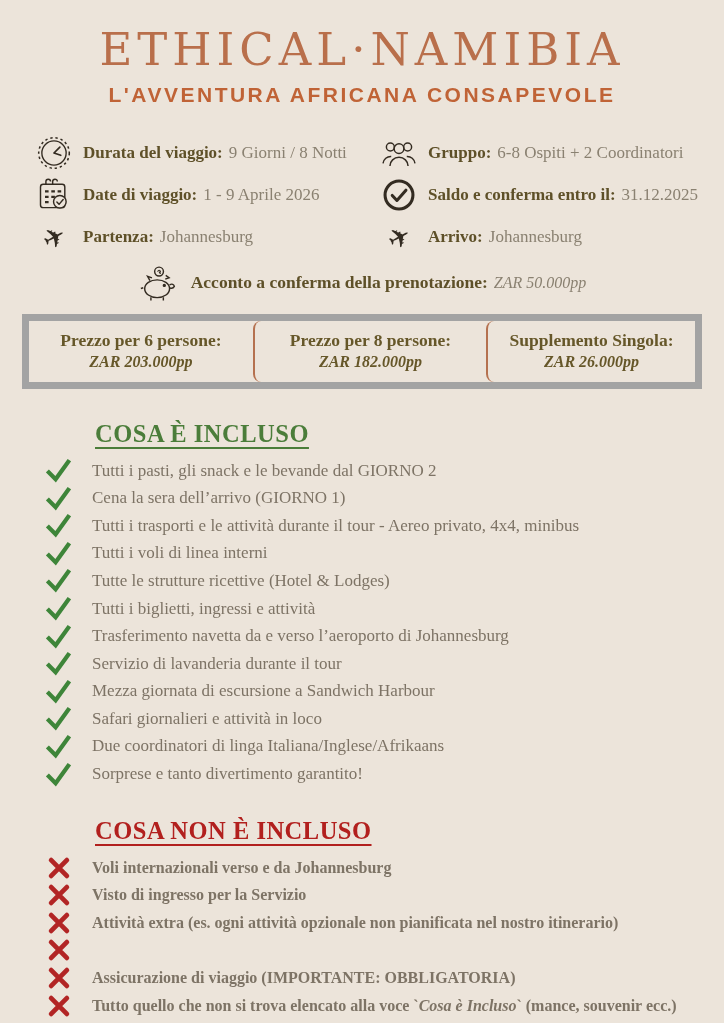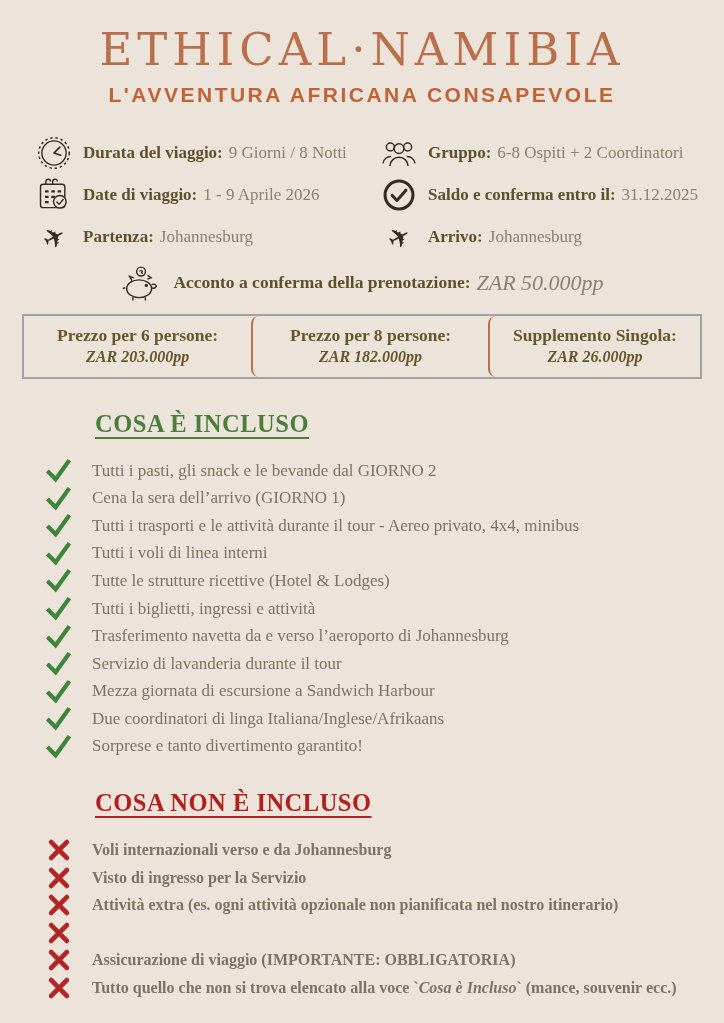--- a/index.html
+++ b/index.html
@@ -51,28 +51,28 @@
   }
   .icon-box svg{display:block;}
   .info-label{font-weight:700;color:#5e5028;font-size:17px;white-space:nowrap;}
   .info-value{color:#8a8171;font-size:17px;margin-left:6px;white-space:nowrap;}
 
   .deposit-row{
     display:flex;align-items:center;justify-content:center;
     margin-top:6px;height:42px;
   }
   .deposit-row .icon-box{width:44px;height:40px;}
-  .deposit-value{color:#8a8171;font-size:22px;font-style:italic;margin-left:6px;}
+  .deposit-value{color:#8a8171;font-size:16px;font-style:italic;margin-left:6px;}
   .deposit-label{font-weight:700;color:#5e5028;font-size:17.5px;}
 
   
   .price-table{
     display:flex;
     margin:10px 22px 0 22px;
-    border:2px solid #a3a3a3;
+    border:7px solid #a3a3a3;
     background:transparent;
   }
   .price-cell{text-align:center;padding:9px 4px 11px 4px;box-sizing:border-box;}
   .price-cell.c0{flex:230 0 0;}
   .price-cell.c1{flex:238 0 0;}
   .price-cell.c2{flex:212 0 0;}
   .price-cell + .price-cell{border-left:2px solid #b5714f;border-radius:8px;}
   .price-label{font-weight:700;font-size:17.5px;color:#665729;}
   .price-value{font-weight:700;font-style:italic;font-size:16px;color:#665729;margin-top:2px;}
 
@@ -82,21 +82,21 @@
     font-size:24.5px;
     font-weight:700;
     letter-spacing:0.5px;
     text-decoration:underline;
     text-underline-offset:5px;
     text-decoration-thickness:2px;
   }
   .included .section-heading{color:#4b7d3a;margin-top:31px;}
   .excluded .section-heading{color:#b2201e;margin-top:29px;}
 
-  .check-list{margin-top:19px;}
+  .check-list{margin-top:9px;}
   .check-item{display:flex;align-items:center;height:27.6px;padding-left:46px;}
   .item-icon{width:25px;height:25px;flex:none;margin-right:21px;display:flex;align-items:center;justify-content:center;}
   .item-icon.check{color:#3e8539;}
   .item-icon.cross{color:#b22525;}
   .item-text{font-size:17px;color:#7d7365;white-space:nowrap;}
   .excluded .item-text{font-size:16px;font-weight:bold;}
   .item-text .it{font-style:italic;}
 
   .plane-glyph{
     font-family:"DejaVu Sans", sans-serif;
@@ -306,20 +306,28 @@
             </svg>
           </span>
           <span class="item-text">Mezza giornata di escursione a Sandwich Harbour</span>
         </div>
       <div class="check-item">
           <span class="item-icon check">
             <svg width="25" height="25">
               <use href="#sym-check"></use>
             </svg>
           </span>
+          <span class="item-text">Safari giornalieri e attività in loco</span>
+        </div>
+      <div class="check-item">
+          <span class="item-icon check">
+            <svg width="25" height="25">
+              <use href="#sym-check"></use>
+            </svg>
+          </span>
           <span class="item-text">Due coordinatori di linga Italiana/Inglese/Afrikaans</span>
         </div>
       <div class="check-item">
           <span class="item-icon check">
             <svg width="25" height="25">
               <use href="#sym-check"></use>
             </svg>
           </span>
           <span class="item-text">Sorprese e tanto divertimento garantito!</span>
         </div>

